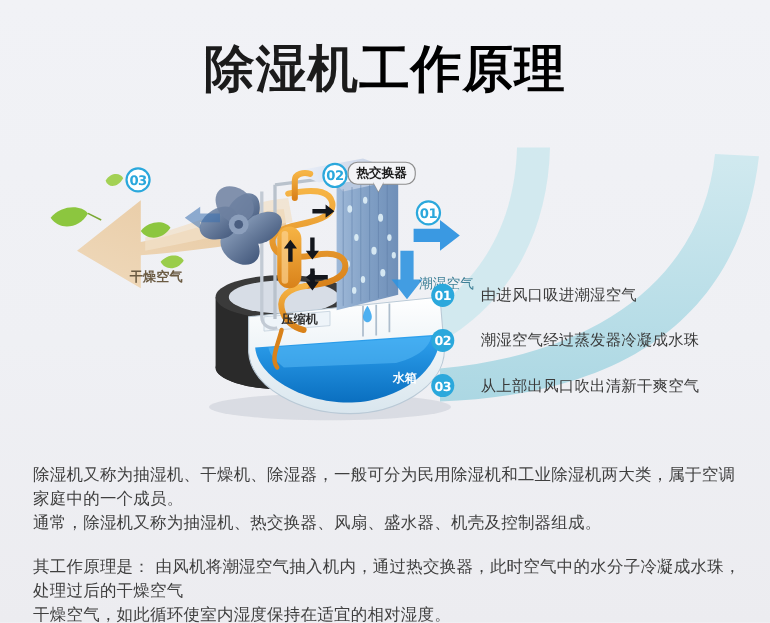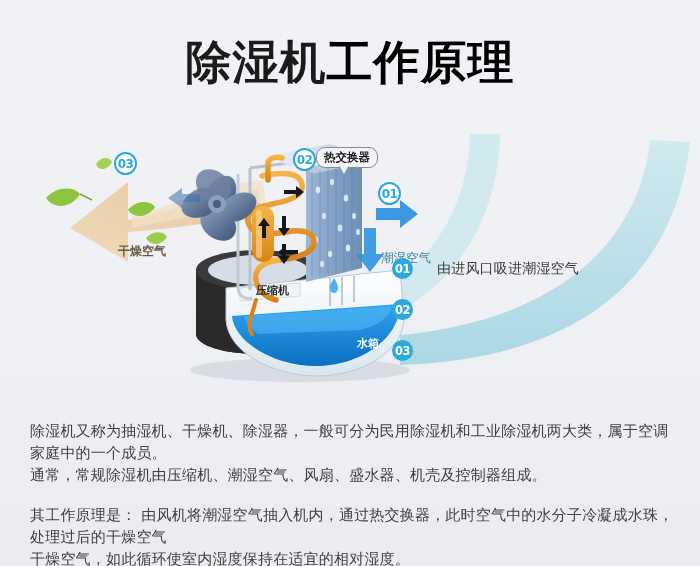--- a/index.html
+++ b/index.html
@@ -260,30 +260,32 @@
     <div class="part-label white" style="left:322px;top:216px;margin-left:35px;">水箱</div>
   </div>
 
   <div class="steps">
     <div class="step">
       <div class="sbadge">01</div>
       <div class="stext">由进风口吸进潮湿空气</div>
     </div>
     <div class="step">
       <div class="sbadge">02</div>
+      <div class="stext">潮湿空气经过蒸发器冷凝成水珠</div>
     </div>
     <div class="step">
       <div class="sbadge">03</div>
+      <div class="stext">从上部出风口吹出清新干爽空气</div>
     </div>
   </div>
 
   <div class="copy">
     <p>
       <span>除湿机又称为抽湿机、干燥机、除湿器，一般可分为民用除湿机和工业除湿机两大类，属于空调家庭中的一个成员。</span><br>
-      <span>通常，常规除湿机由压缩机、潮湿空气、风扇、盛水器、机壳及控制器组成。</span>
+      <span>通常，除湿机又称为抽湿机、热交换器、风扇、盛水器、机壳及控制器组成。</span>
     </p>
     <p class="gap">
       <span>其工作原理是： 由风机将潮湿空气抽入机内，通过热交换器，此时空气中的水分子冷凝成水珠，处理过后的干燥空气</span><br>
       <span>干燥空气，如此循环使室内湿度保持在适宜的相对湿度。</span>
     </p>
   </div>
 
 </div>
 
 </body></html>

